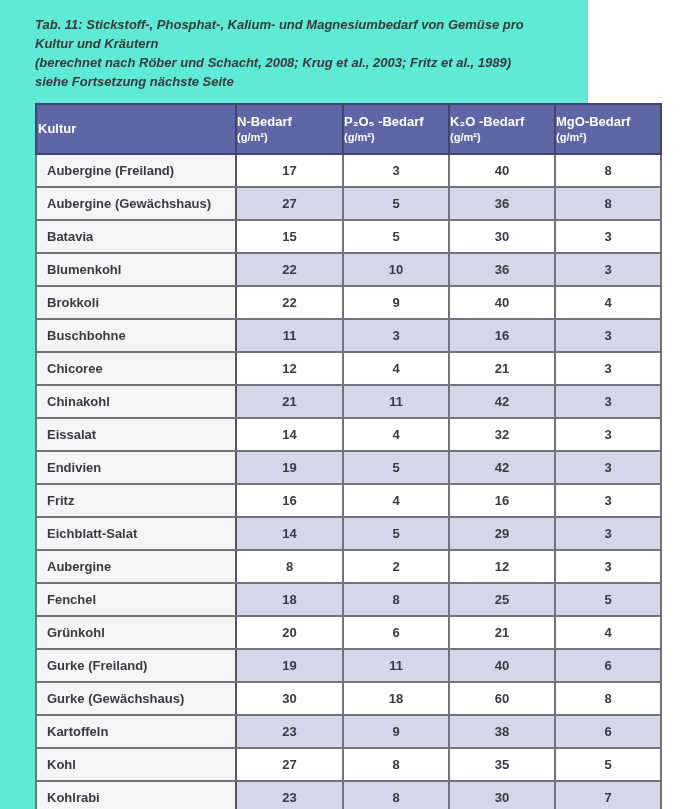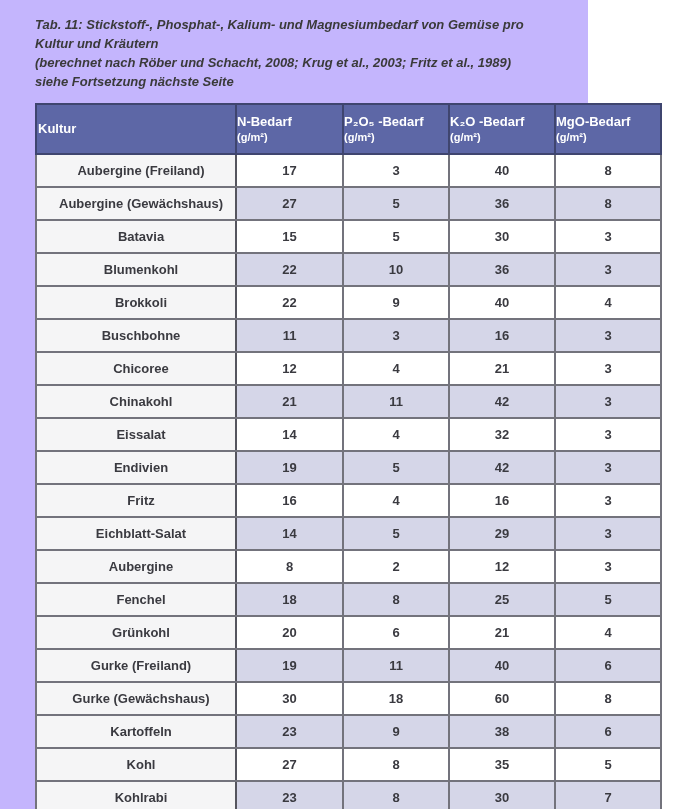--- a/index.html
+++ b/index.html
@@ -13,21 +13,21 @@
     --outer-border:#55555e;
     --text:#3a3a40;
     --title-text:#3a3a3a;
   }
   *{box-sizing:border-box;margin:0;padding:0;}
   html,body{background:#ffffff;}
   body{
     width:687px;height:809px;overflow:hidden;
     font-family:"Liberation Sans","DejaVu Sans",sans-serif;
   }
-  .page{width:588px;height:809px;background:#c4b5fd;position:relative;}
+  .page{width:588px;height:809px;background:#5eead4;position:relative;}
   .caption{
     padding:16px 30px 0 35px;
     font-size:13px;font-weight:bold;font-style:italic;
     color:var(--title-text);line-height:1.45;
   }
   .table-wrap{margin:12px 27px 0 35px;}
   table{
     border-collapse:collapse;width:625px;table-layout:fixed;
     border:2px solid var(--outer-border);
   }
@@ -40,21 +40,21 @@
     text-align:left;vertical-align:middle;line-height:1.25;
   }
   th.kultur{text-align:left;padding-left:1px;}
   td{
     height:33px;font-size:13px;font-weight:bold;color:var(--text);
     border:2px solid var(--border);
     text-align:center;vertical-align:middle;
     background:var(--row-bg);
   }
   td.kultur{
-    background:var(--kultur-bg);text-align:center;padding-left:10px;
+    background:var(--kultur-bg);text-align:left;padding-left:10px;
     border-right:2px solid var(--outer-border);
   }
   tr.alt td:not(.kultur){background:var(--row-alt-bg);}
   .unit{font-size:11px;}
 </style>
 </head>
 <body>
 
 <div class="page">
   <div class="caption">

